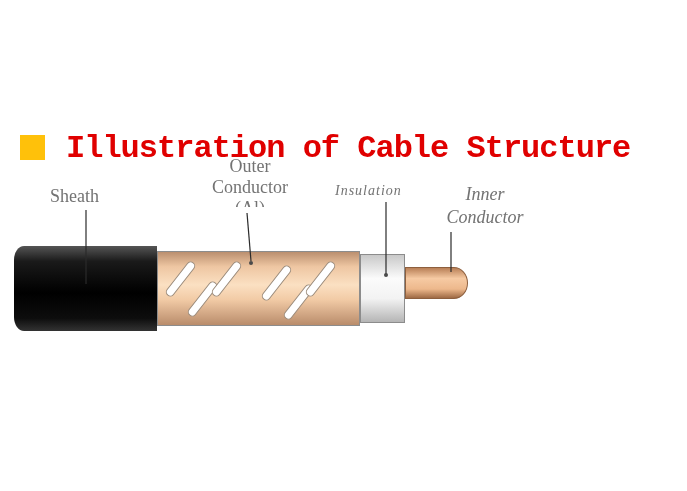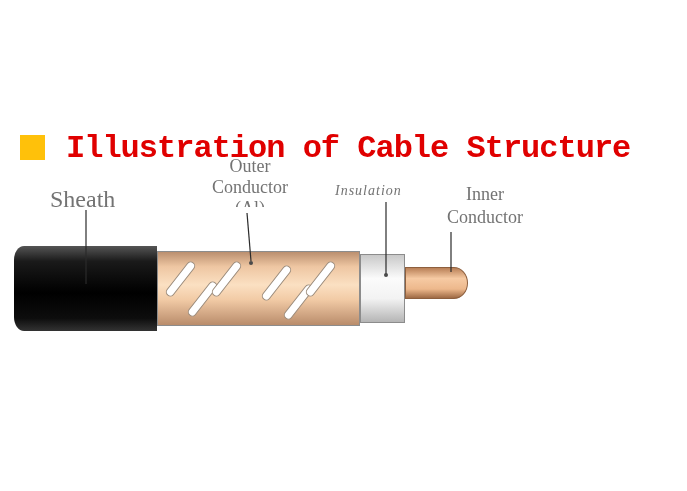--- a/index.html
+++ b/index.html
@@ -19,25 +19,25 @@
   }
   .page-title{
     position:absolute;left:66px;top:0;margin:0;
     font-family:"Liberation Mono", monospace;
     font-weight:bold;font-size:32px;line-height:34px;
     color:#e00000;white-space:nowrap;letter-spacing:-1px;
   }
 
   
   .lbl{position:absolute;color:#737373;font-family:"Liberation Serif", serif;}
-  .lbl-sheath{left:50px;top:186px;font-size:24px;}
+  .lbl-sheath{left:50px;top:186px;font-size:18px;}
   .lbl-outer{left:190px;top:156px;width:120px;text-align:center;font-size:18px;line-height:21px;}
   .lbl-outer .clip{height:9px;overflow:hidden;}
   .lbl-insulation{left:335px;top:183px;font-size:14px;letter-spacing:1px;font-style:italic;}
-  .lbl-inner{left:425px;top:183px;width:120px;text-align:center;font-size:18px;line-height:23px;}
+  .lbl-inner{left:425px;top:183px;width:120px;text-align:center;font-size:18px;line-height:23px;font-style:italic;}
 
   
   .sheath{
     position:absolute;left:14px;top:246px;width:143px;height:85px;
     background:linear-gradient(180deg,#555 0%,#1a1a1a 18%,#000 55%,#0d0d0d 85%,#333 100%);
     border-radius:10px 0 0 10px / 14px 0 0 14px;
   }
   .outer-conductor{
     position:absolute;left:157px;top:251px;width:203px;height:75px;
     background:linear-gradient(180deg,#bb8f6f 0%,#eec6a2 20%,#fbe0c2 45%,#f2cba6 65%,#b98c6b 100%);

